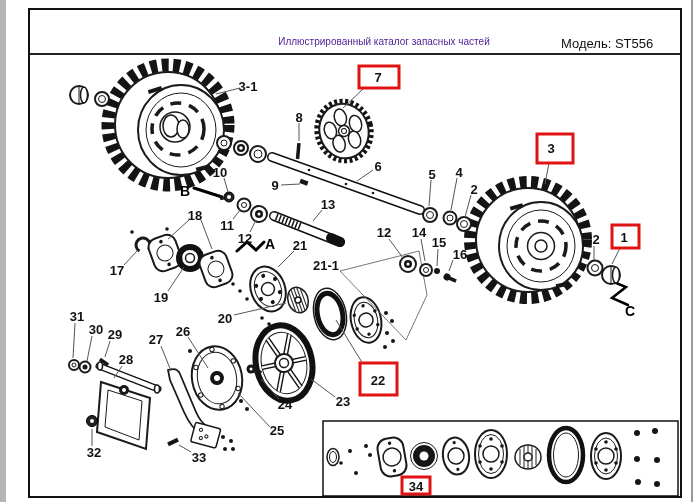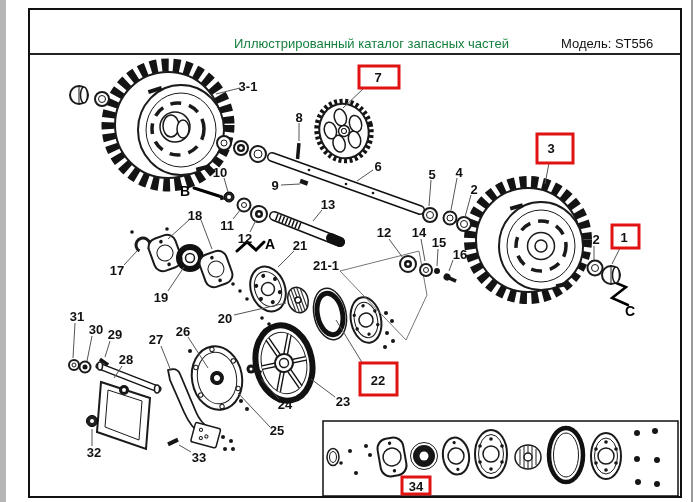--- a/index.html
+++ b/index.html
@@ -7,21 +7,21 @@
          font-family:"Liberation Sans",sans-serif;}
   .edge-l{position:absolute;left:0;top:0;width:6px;height:502px;background:#b5b5b5;}
   .edge-r{position:absolute;left:691px;top:0;width:2px;height:502px;background:#9a9a9a;}
   .page{position:absolute;left:28px;top:8px;width:654px;height:490px;border:2px solid #111;box-sizing:border-box;background:#fff;}
   .pageheader{position:absolute;left:0;top:0;width:100%;height:45px;border-bottom:2px solid #222;box-sizing:border-box;}
   .logo{position:absolute;left:32px;top:2px;width:145px;line-height:1;}
   .brand{font-family:"DejaVu Serif",serif;font-style:italic;font-weight:bold;font-size:22px;color:#000;letter-spacing:0px;white-space:nowrap;}
   .brand .bigc{font-size:28px;}
   .brand sup{font-size:8px;vertical-align:super;}
   .tagline{font-family:"DejaVu Serif",serif;font-style:italic;font-weight:bold;font-size:13px;color:#b8960e;text-align:right;margin-top:-2px;padding-right:4px;white-space:nowrap;}
-  .doctitle{position:absolute;left:204px;top:26px;width:300px;text-align:left;font-size:13px;color:#15803d;white-space:nowrap;}
+  .doctitle{position:absolute;left:204px;top:26px;width:300px;text-align:center;font-size:10px;color:#4c1d95;white-space:nowrap;}
   .model{position:absolute;left:531px;top:26px;font-size:13px;font-weight:400;color:#111;white-space:nowrap;}
   svg#diagram{position:absolute;left:0;top:0;}
   
   .part{fill:#fff;stroke:#1a1a1a;stroke-width:2;}
   .part15{fill:#fff;stroke:#1a1a1a;stroke-width:1.5;}
   .thin{fill:none;stroke:#1a1a1a;stroke-width:1;}
   .tread{fill:none;stroke:#141414;stroke-width:13;stroke-dasharray:7 4.5;}
   .treadsm{fill:none;stroke:#141414;stroke-width:5;stroke-dasharray:3 2.5;}
   .dashring{fill:none;stroke:#1a1a1a;stroke-width:3.5;stroke-dasharray:11 8;}
   .dk{fill:#161616;stroke:none;}

